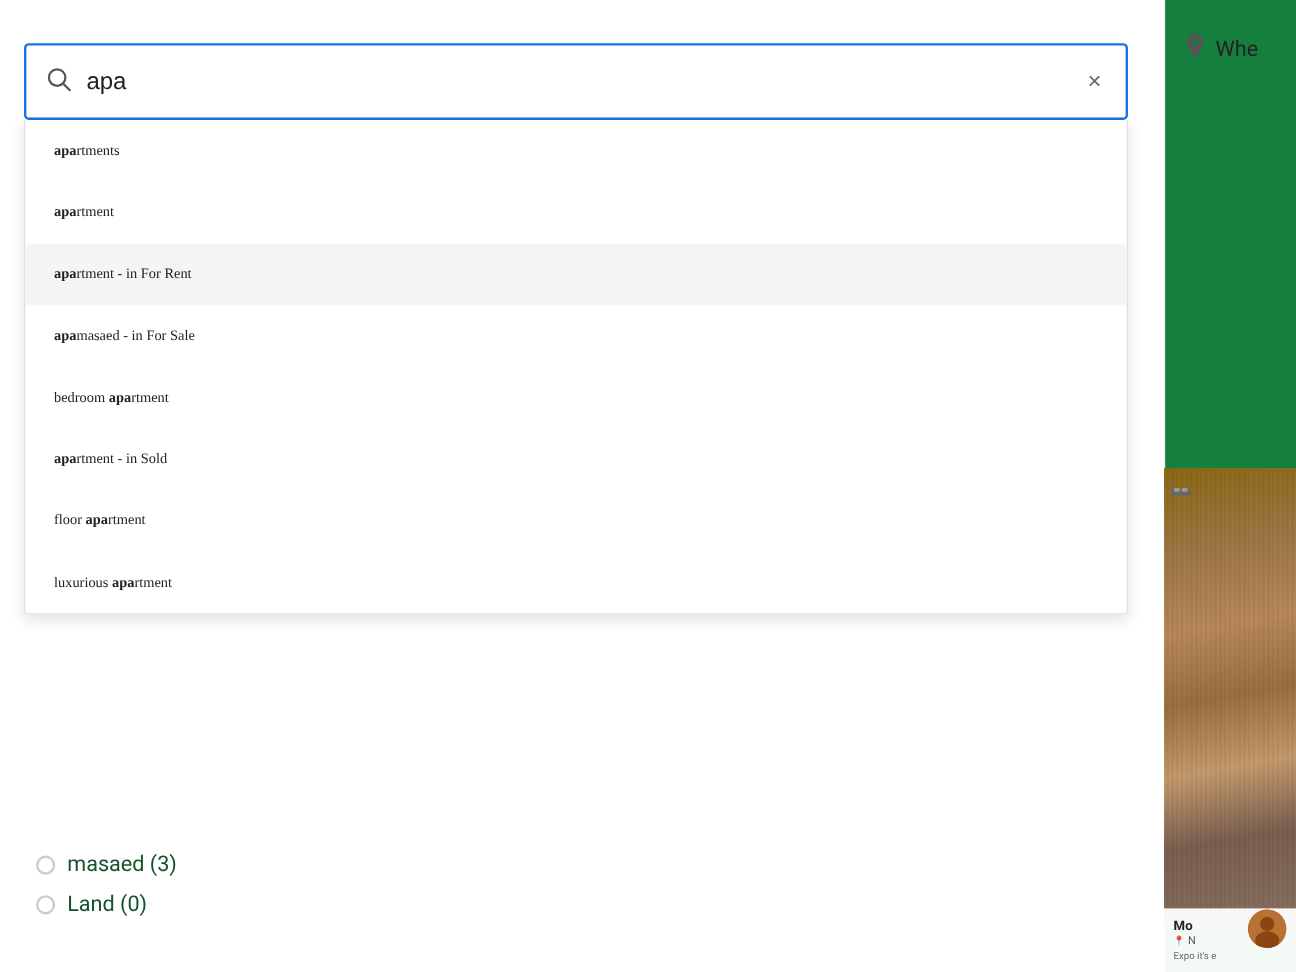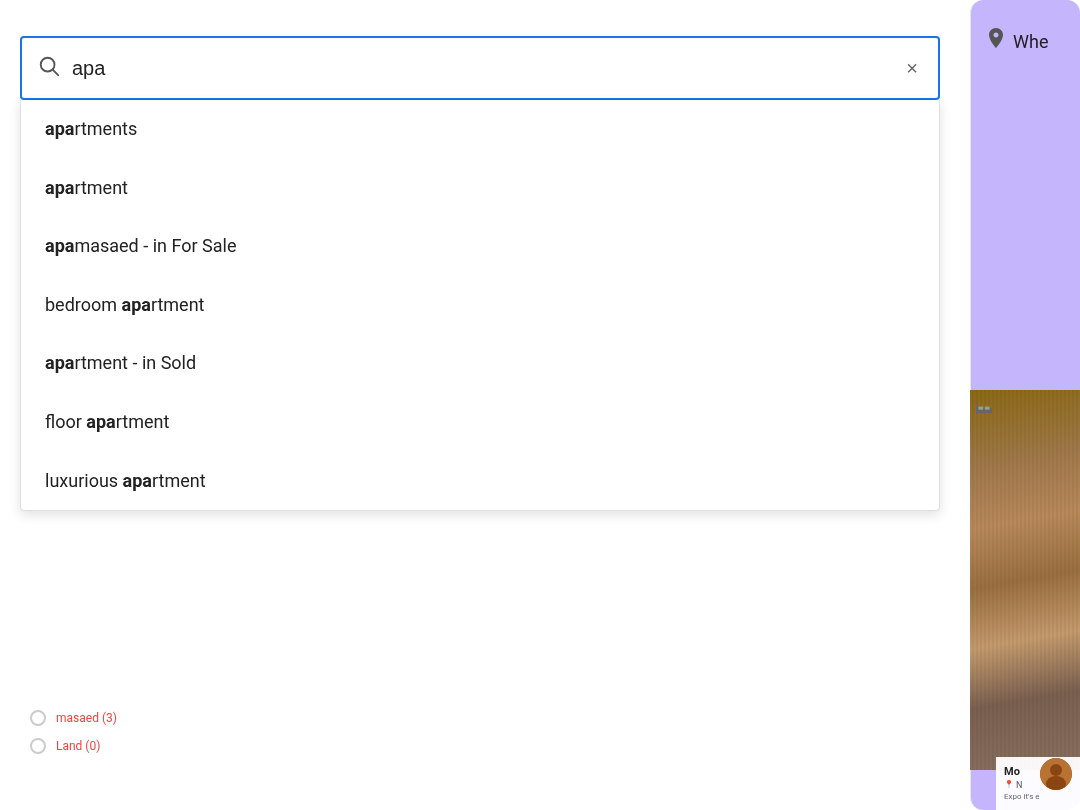--- a/index.html
+++ b/index.html
@@ -19,27 +19,26 @@
       background: #ffffff;
     }
 
     
     .right-panel {
       position: absolute;
       top: 0;
       right: 0;
       width: 110px;
       height: 810px;
-      background: #c4b5fd;
+      background: #15803d;
       border-left: 1px solid #e8e8e8;
       display: flex;
       flex-direction: column;
       padding: 20px 12px;
       gap: 12px;
-      border-radius: 13px;
     }
 
     .where-input-container {
       display: flex;
       align-items: center;
       gap: 8px;
       padding: 8px 4px;
     }
 
     .pin-icon {
@@ -92,21 +91,20 @@
       left: 6px;
     }
 
     .card-details {
       position: absolute;
       bottom: 0;
       left: 0;
       right: 0;
       background: rgba(255,255,255,0.95);
       padding: 8px;
-      margin-left: 26px;
     }
 
     .card-title {
       font-size: 11px;
       font-weight: 700;
       color: #222;
     }
 
     .card-location {
       display: flex;
@@ -171,22 +169,22 @@
 
     .radio-circle {
       width: 16px;
       height: 16px;
       border-radius: 50%;
       border: 2px solid #ccc;
       background: white;
     }
 
     .filter-label {
-      font-size: 12px;
-      color: #ef4444;
+      font-size: 18px;
+      color: #14532d;
     }
 
     
     .search-overlay {
       position: absolute;
       top: 36px;
       left: 20px;
       width: 920px;
       z-index: 10;
     }
@@ -237,24 +235,25 @@
       border-radius: 0 0 4px 4px;
       box-shadow: 0 4px 12px rgba(0,0,0,0.12);
       overflow: hidden;
     }
 
     .dropdown-item {
       display: flex;
       align-items: center;
       padding: 18px 24px;
       cursor: pointer;
-      font-size: 18px;
+      font-size: 12px;
       color: #222;
       transition: background 0.15s;
       border-bottom: 1px solid transparent;
+      font-family: Liberation Serif, serif;
     }
 
     .dropdown-item:hover,
     .dropdown-item.highlighted {
       background: #f5f5f5;
     }
 
     .dropdown-item-text {
       line-height: 1.2;
     }
@@ -348,20 +347,25 @@
         <span class="bold">apa</span><span class="normal">rtments</span>
       </span>
     </div>
 
     <div class="dropdown-item">
       <span class="dropdown-item-text">
         <span class="bold">apa</span><span class="normal">rtment</span>
       </span>
     </div>
 
+    <div class="dropdown-item highlighted">
+      <span class="dropdown-item-text">
+        <span class="bold">apa</span><span class="normal">rtment - in For Rent</span>
+      </span>
+    </div>
 
     <div class="dropdown-item">
       <span class="dropdown-item-text">
         <span class="bold">apa</span><span class="normal">masaed - in For Sale</span>
       </span>
     </div>
 
     <div class="dropdown-item">
       <span class="dropdown-item-text">
         <span class="normal">bedroom </span><span class="bold">apa</span><span class="normal">rtment</span>

